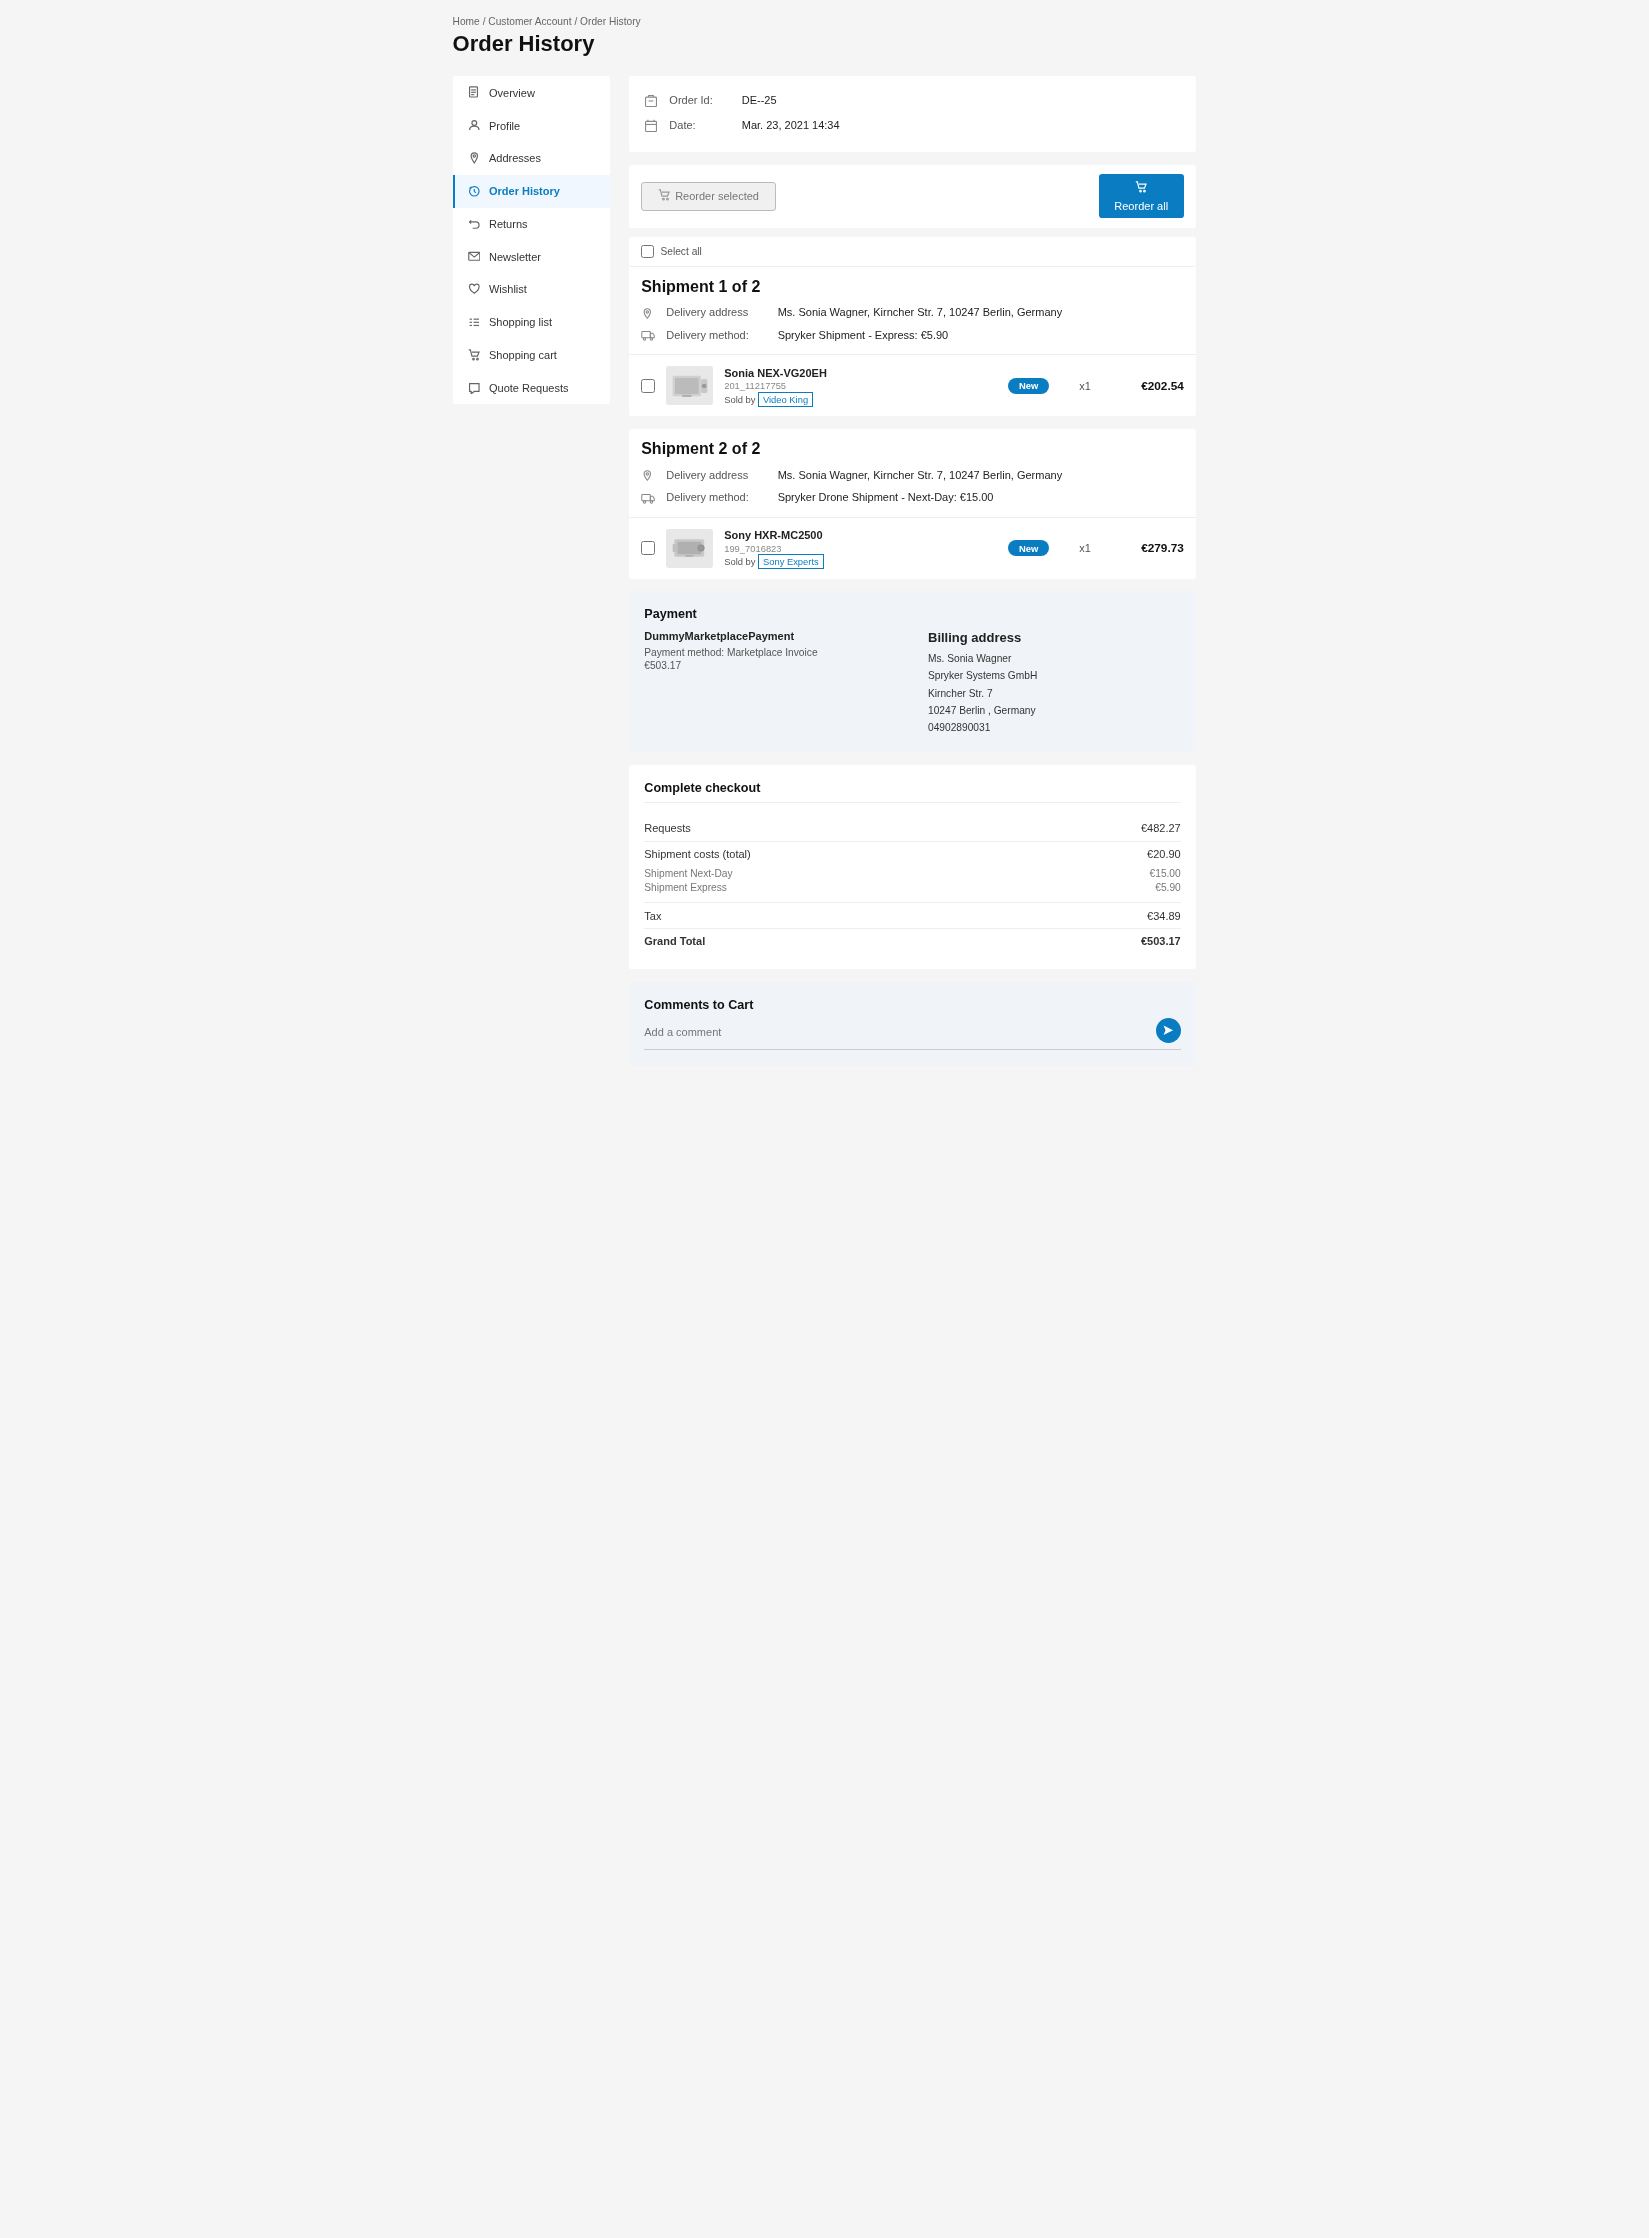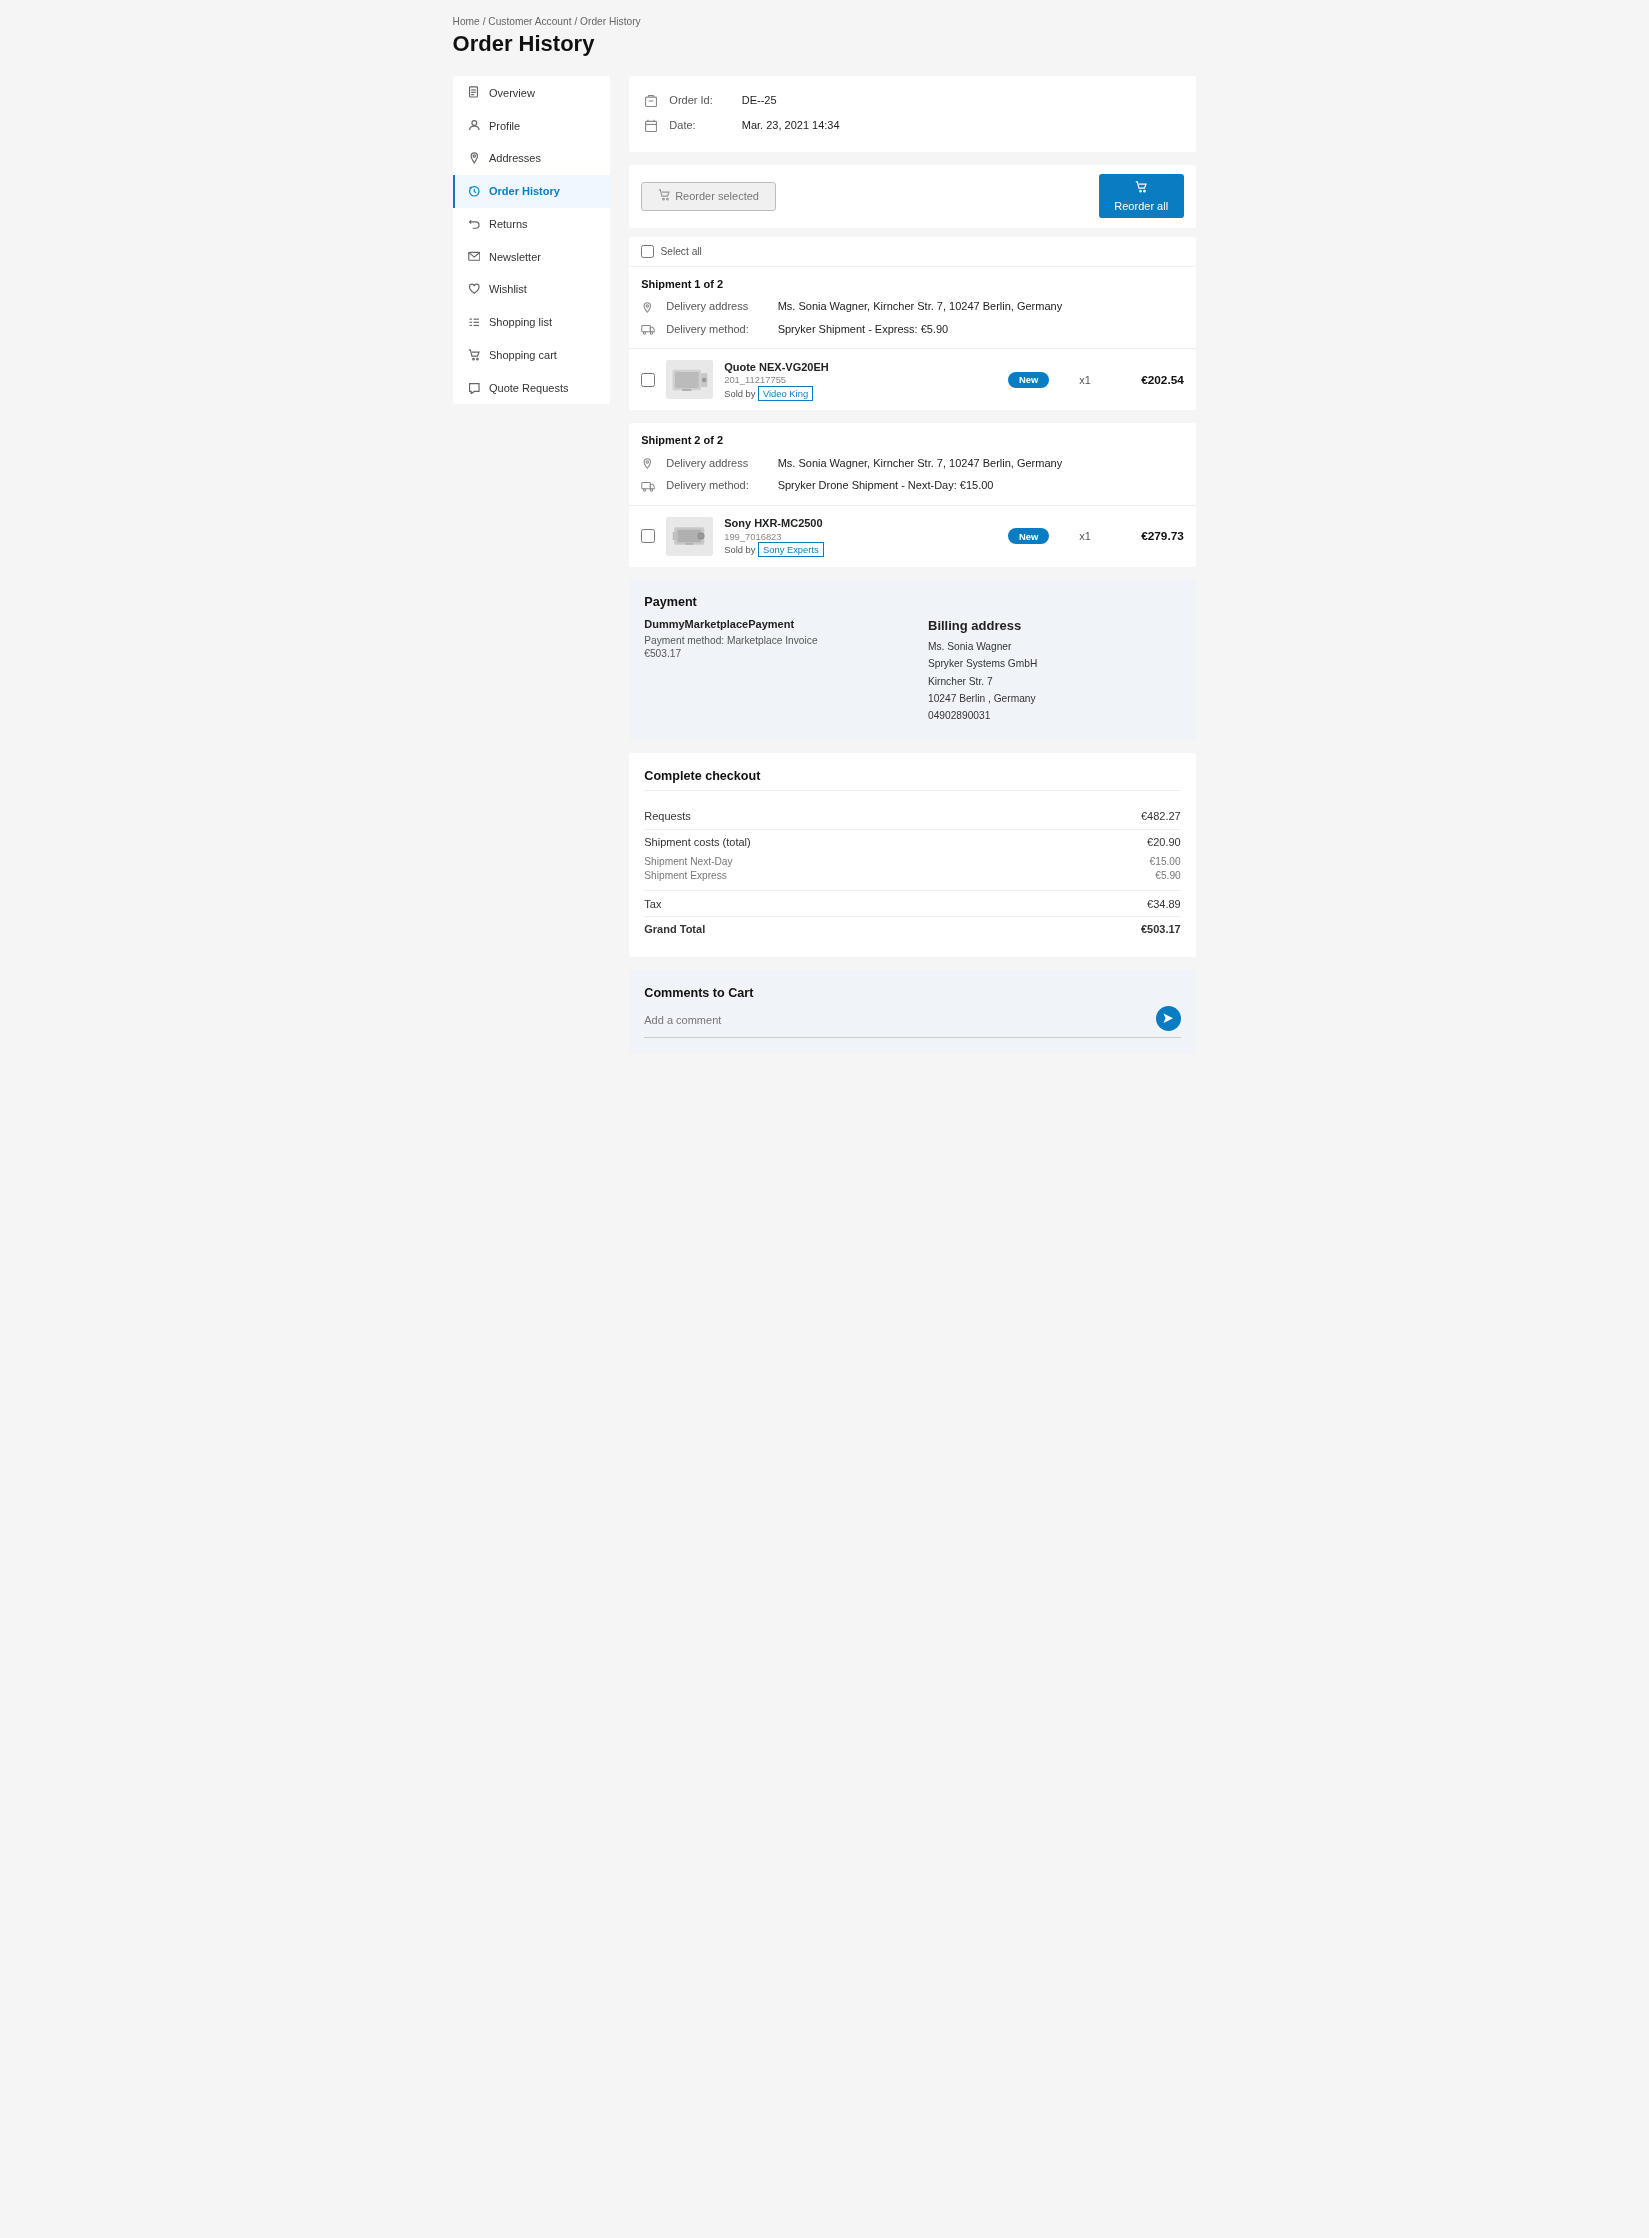--- a/index.html
+++ b/index.html
@@ -38,21 +38,21 @@
     .order-info-value { color: #222; }
     
     .reorder-bar { display: flex; align-items: center; justify-content: space-between; background: #fff; border-radius: 3.1px; padding: 9.4px 12.6px; margin-bottom: 9.4px; }
     .btn-reorder-selected { padding: 6.3px 15.7px; border: 1.2px solid #bbb; background: #f0f0f0; color: #777; border-radius: 3.1px; cursor: pointer; font-size: 11px; display: flex; align-items: center; gap: 4.7px; }
     .btn-reorder-all { padding: 6.3px 15.7px; border: none; background: #0a7dc2; color: #fff; border-radius: 3.1px; cursor: pointer; font-size: 11px; display: flex; align-items: center; gap: 4.7px; flex-direction: column; }
     
     .select-all-bar { background: #fff; border-radius: 3.1px; padding: 7.8px 12.6px; margin-bottom: 0; display: flex; align-items: center; gap: 6.3px; border-bottom: 0.8px solid #eee; }
     .select-all-bar label { color: #555; font-size: 10.2px; cursor: pointer; }
     
     .shipment-card { background: #fff; border-radius: 3.1px; margin-bottom: 12.6px; overflow: hidden; }
-    .shipment-title { font-size: 11px; font-weight: 700; color: #111; padding: 11px 12.6px 7.8px; }
+    .shipment-title { font-size: 16px; font-weight: 700; color: #111; padding: 11px 12.6px 7.8px; }
     .shipment-info { padding: 0 12.6px 7.8px; }
     .shipment-info-row { display: flex; align-items: flex-start; gap: 9.4px; padding: 3.1px 0; }
     .shipment-info-row .s-icon { color: #888; width: 15.7px; flex-shrink: 0; margin-top: 1.6px; }
     .shipment-info-label { color: #555; min-width: 102px; }
     .shipment-info-value { color: #222; }
     
     .product-row { display: flex; align-items: center; gap: 11px; padding: 11px 12.6px; border-top: 0.8px solid #eee; }
     .product-checkbox { width: 14px; height: 14px; flex-shrink: 0; }
     .product-image { width: 47px; height: 39px; background: #e8e8e8; border-radius: 2.4px; display: flex; align-items: center; justify-content: center; overflow: hidden; flex-shrink: 0; }
     .product-image svg { width: 38px; height: 30px; }
@@ -311,21 +311,21 @@
           <div class="product-image">
             <svg viewBox="0 0 48 38" fill="none">
               <rect x="2" y="6" width="36" height="26" rx="2" fill="#d0d0d0"></rect>
               <rect x="5" y="9" width="30" height="20" rx="1" fill="#bbb"></rect>
               <rect x="38" y="10" width="8" height="18" rx="2" fill="#c8c8c8"></rect>
               <circle cx="42" cy="19" r="3" fill="#999"></circle>
               <rect x="14" y="30" width="12" height="3" rx="1" fill="#b0b0b0"></rect>
             </svg>
           </div>
           <div class="product-info">
-            <div class="product-name">Quote NEX-VG20EH</div>
+            <div class="product-name">Sonia NEX-VG20EH</div>
             <div class="product-sku">201_11217755</div>
             <div class="product-seller">
               Sold by <a href="#">Video King</a>
             </div>
           </div>
           <span class="badge-new">New</span>
           <span class="product-qty">x1</span>
           <span class="product-price">€202.54</span>
         </div>
       </div>

